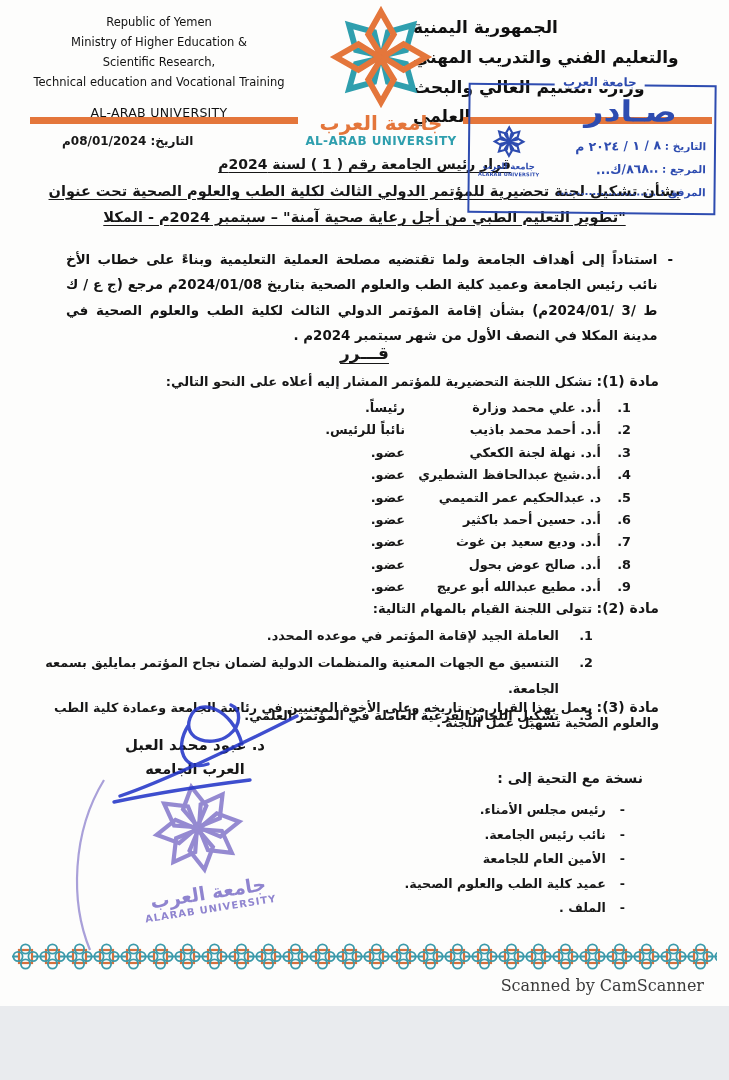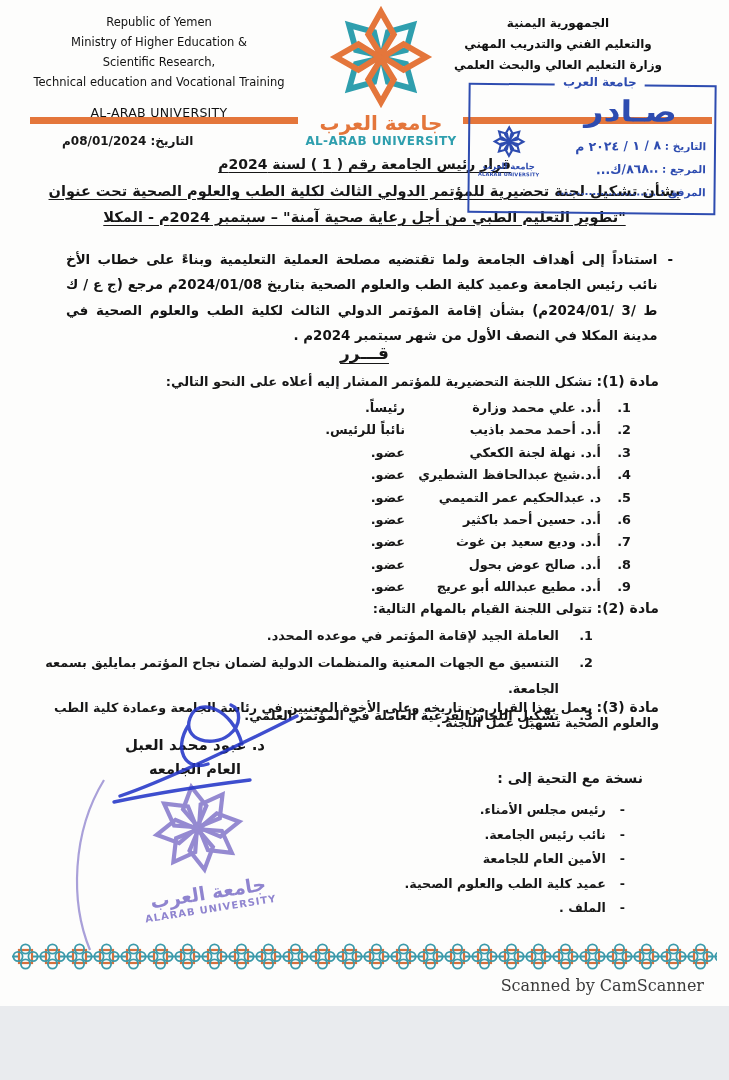--- a/index.html
+++ b/index.html
@@ -15,21 +15,21 @@
     color:#171717;
   }
   
   .hdr-en {
     position:absolute; left:16px; top:12px; width:286px;
     text-align:center; font-weight:normal; font-size:11.5px; line-height:1.75; color:#121212;
   }
   .hdr-en .uni-line { margin-top:9px; font-size:12.5px; letter-spacing:.3px; }
   .hdr-ar {
     position:absolute; right:26px; top:13px; width:290px; direction:rtl;
-    text-align:center; font-weight:bold; font-size:12px; line-height:1.75; color:#101010;
+    text-align:left; font-weight:bold; font-size:17px; line-height:1.75; color:#101010;
   }
   .logo {
     position:absolute; left:297px; top:5px; width:168px; text-align:center; z-index:3;
   }
   .logo .ar-name { color:#e4763b; font-size:20px; font-weight:bold; line-height:1.05; }
   .logo .en-name { color:#2f9fae; font-size:12px; font-weight:bold; letter-spacing:.4px; }
   .rule-orange { position:absolute; height:7px; background:#e4763b; top:117px; z-index:1; }
   .rule-left  { left:30px;  width:268px; }
   .rule-right { left:463px; width:249px; }
   
@@ -274,21 +274,21 @@
     </div>
   </div>
 
   <div class="article a3">
     <span class="alabel">مادة (3):</span>
     <span>يعمل بهذا القرار من تاريخه وعلى الأخوة المعنيين في رئاسة الجامعة وعمادة كلية الطب والعلوم الصحية تسهيل عمل اللجنة .</span>
   </div>
 
   <div class="sig-block">
     <div class="sig-name">د. عبود محمد العبل</div>
-    <div class="sig-title">العام الجامعه</div>
+    <div class="sig-title">العرب الجامعه</div>
   </div>
   <svg class="sig-svg" width="240" height="125" viewBox="0 0 240 125">
     <g fill="none" stroke="#2436c8" stroke-width="3.4" stroke-linecap="round" opacity=".88">
       <path d="M150,50 C140,14 106,2 98,24 C90,46 120,54 137,41 C150,31 149,15 139,11"></path>
       <path d="M205,22 C150,50 70,88 28,102"></path>
       <path d="M96,32 C82,54 92,78 116,70"></path>
       <path d="M22,108 C60,100 110,92 158,86"></path>
     </g>
   </svg>
 

